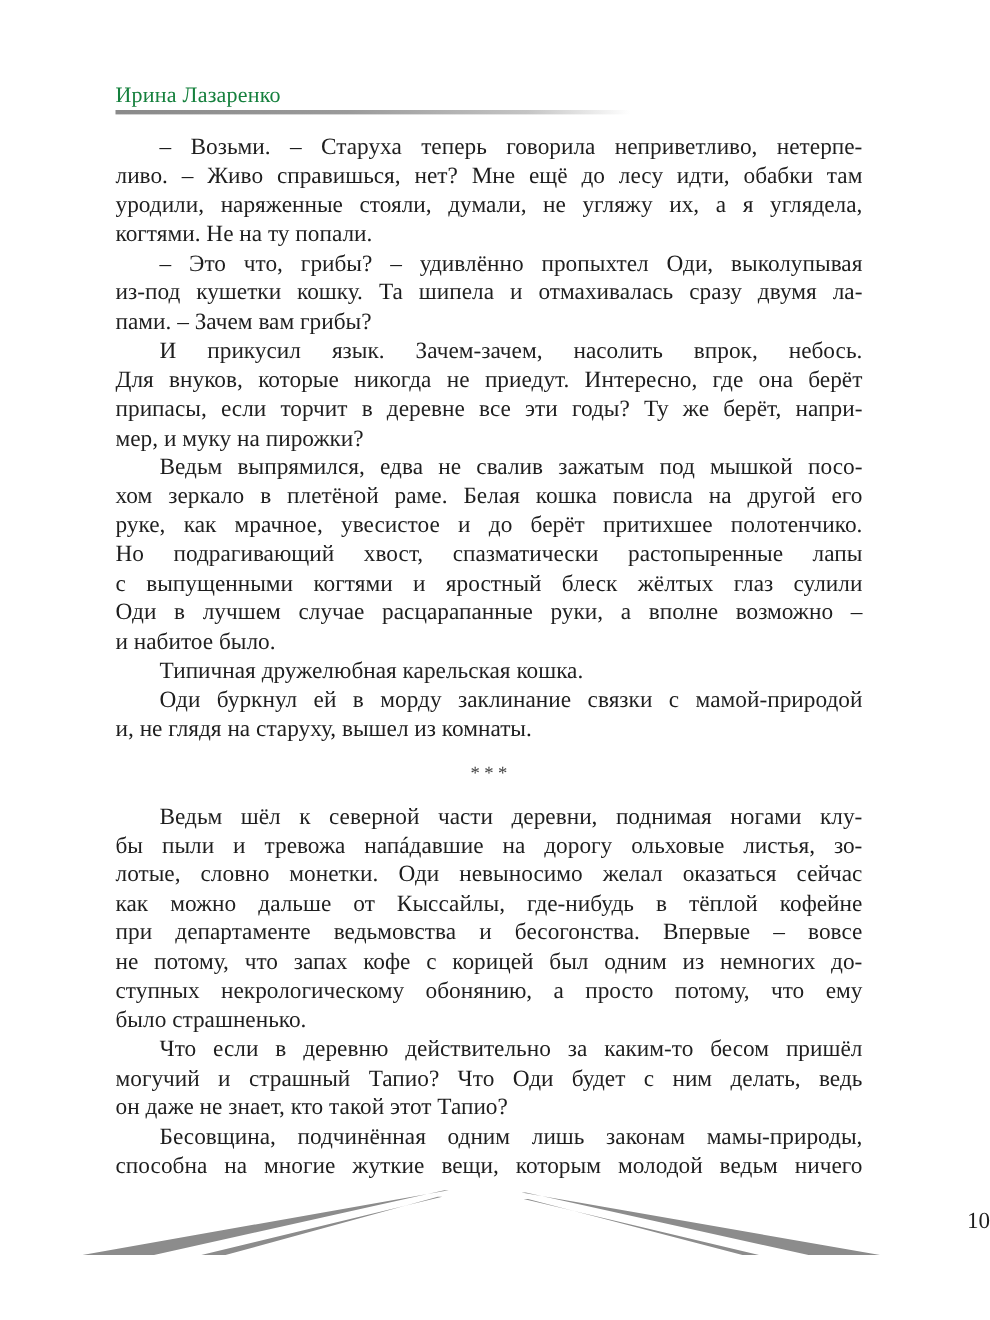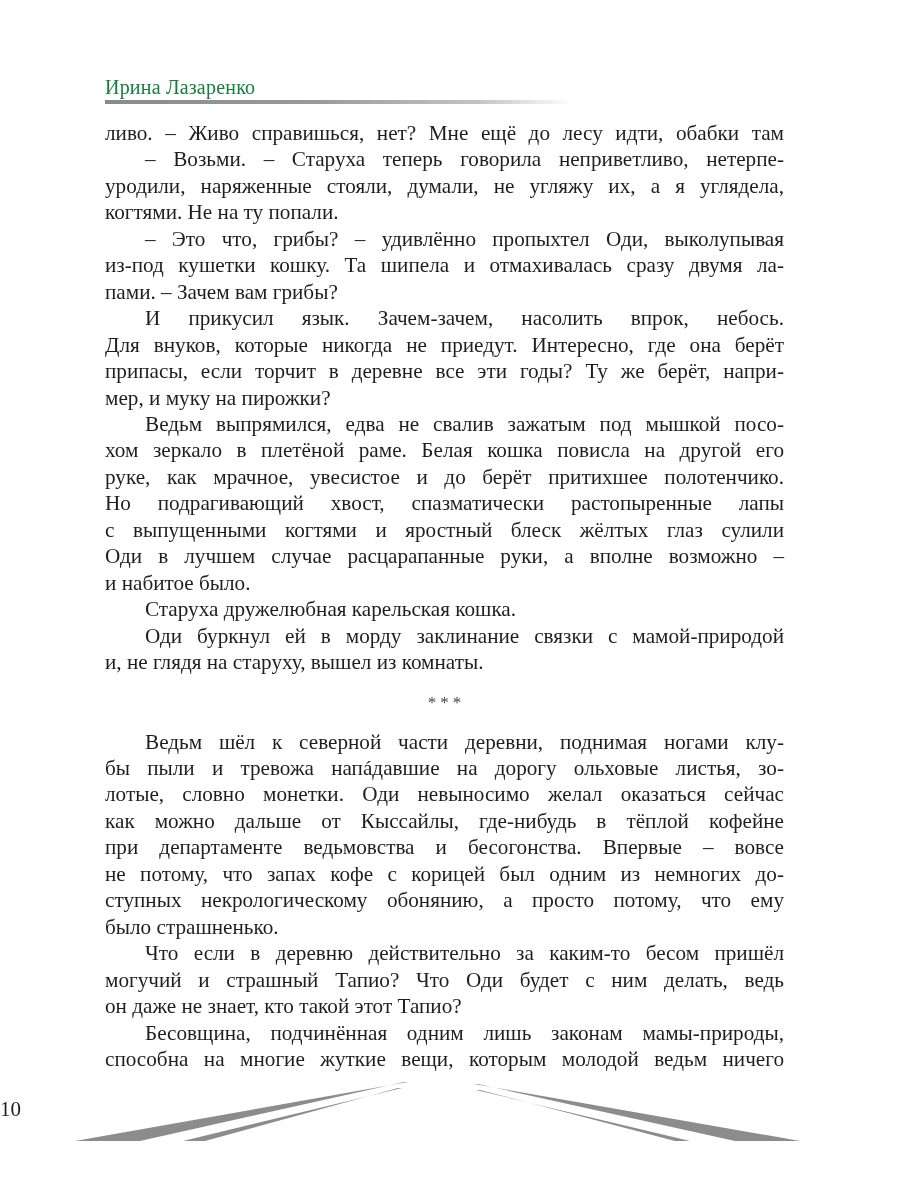--- a/index.html
+++ b/index.html
@@ -68,43 +68,43 @@
       font-size: 17px;
       letter-spacing: 4px;
       color: #444;
       padding-left: 4px;
     }
     .page-number {
       position: absolute;
       left: 0;
       width: 900px;
       top: 1097px;
-      text-align: left;
+      text-align: right;
       font-size: 21px;
       color: #1e1e1e;
     }
     .footer-ornament {
       position: absolute;
       left: 0;
       top: 1076px;
       width: 900px;
       height: 70px;
     }
   </style>
 </head>
 <body>
 
 <div class="running-head">Ирина Лазаренко</div>
 <div class="head-rule"></div>
 
 <div class="text-block">
 
   <div class="para" style="text-indent:0">
+    <span class="ln first">– Возьми. – Старуха теперь говорила неприветливо, нетерпе-</span>
     <span class="ln cont">ливо. – Живо справишься, нет? Мне ещё до лесу идти, обабки там</span>
-    <span class="ln first">– Возьми. – Старуха теперь говорила неприветливо, нетерпе-</span>
     <span class="ln cont">уродили, наряженные стояли, думали, не угляжу их, а я углядела,</span>
     <span class="ln cont last">когтями. Не на ту попали.</span>
   </div>
 
   <div class="para" style="text-indent:0">
     <span class="ln first">– Это что, грибы? – удивлённо пропыхтел Оди, выколупывая</span>
     <span class="ln cont">из-под кушетки кошку. Та шипела и отмахивалась сразу двумя ла-</span>
     <span class="ln cont last">пами. – Зачем вам грибы?</span>
   </div>
 
@@ -119,21 +119,21 @@
     <span class="ln first">Ведьм выпрямился, едва не свалив зажатым под мышкой посо-</span>
     <span class="ln cont">хом зеркало в плетёной раме. Белая кошка повисла на другой его</span>
     <span class="ln cont">руке, как мрачное, увесистое и до берёт притихшее полотенчико.</span>
     <span class="ln cont">Но подрагивающий хвост, спазматически растопыренные лапы</span>
     <span class="ln cont">с выпущенными когтями и яростный блеск жёлтых глаз сулили</span>
     <span class="ln cont">Оди в лучшем случае расцарапанные руки, а вполне возможно –</span>
     <span class="ln cont last">и набитое было.</span>
   </div>
 
   <div class="para" style="text-indent:0">
-    <span class="ln first last">Старуха дружелюбная карельская кошка.</span>
+    <span class="ln first last">Типичная дружелюбная карельская кошка.</span>
   </div>
 
   <div class="para" style="text-indent:0">
     <span class="ln first">Оди буркнул ей в морду заклинание связки с мамой-природой</span>
     <span class="ln cont last">и, не глядя на старуху, вышел из комнаты.</span>
   </div>
 
   <div class="scene-break">***</div>
 
   <div class="para" style="text-indent:0">

